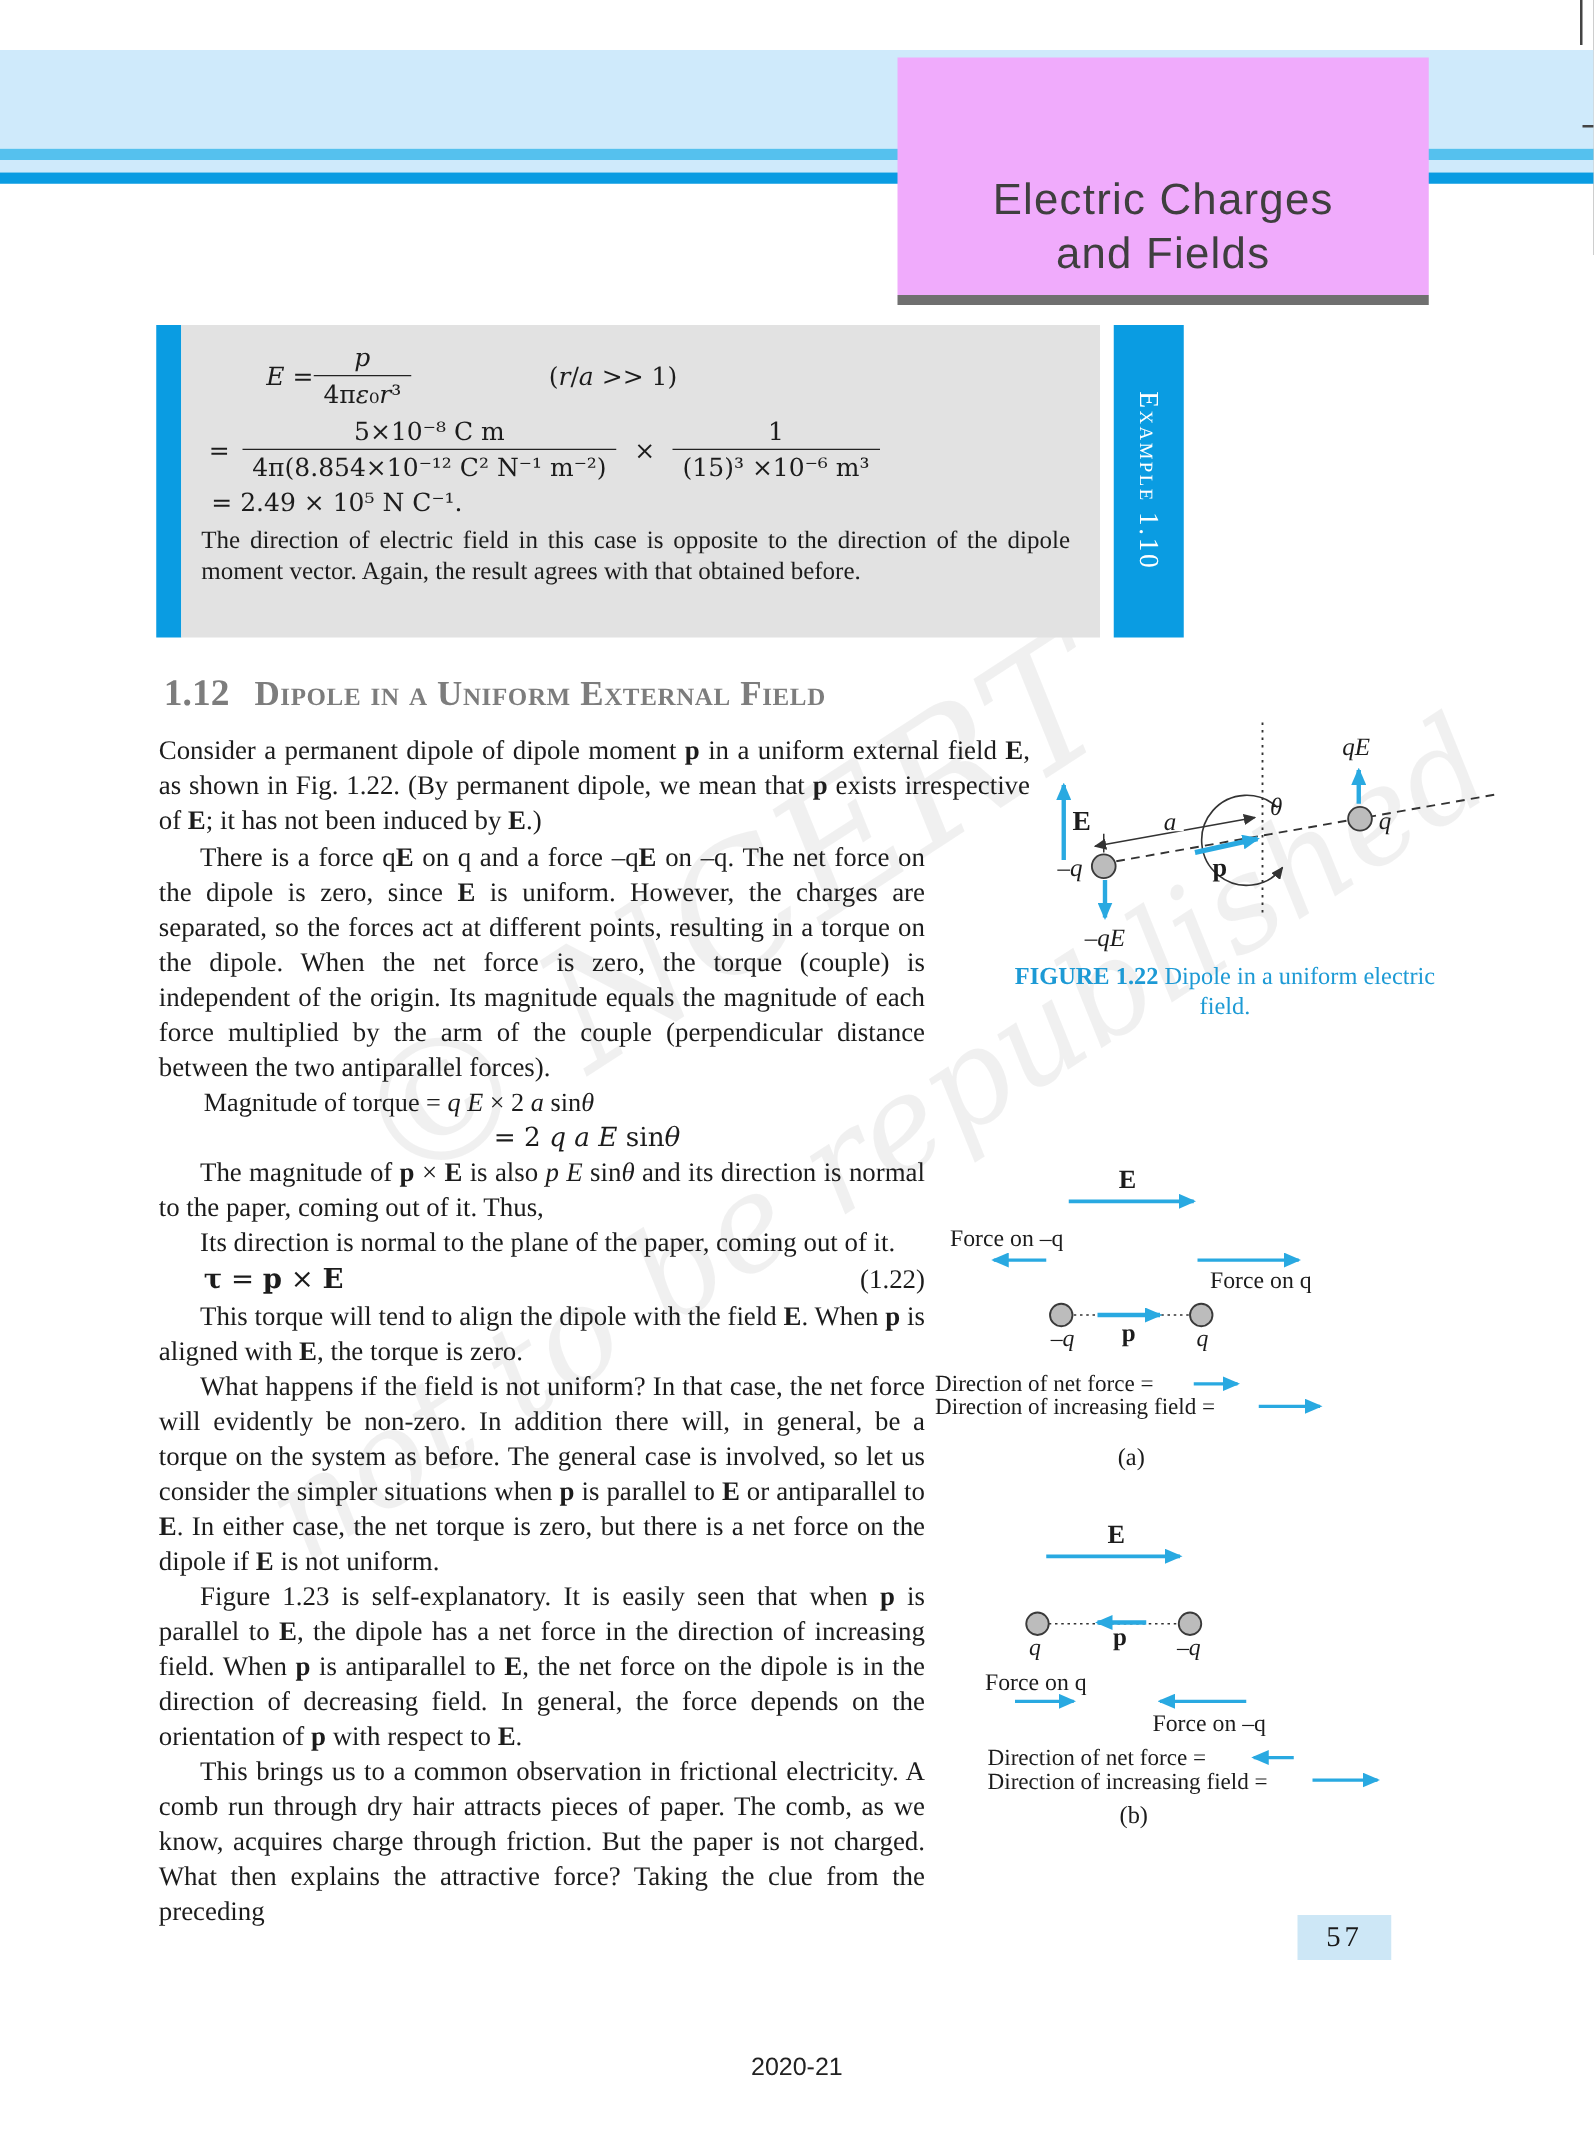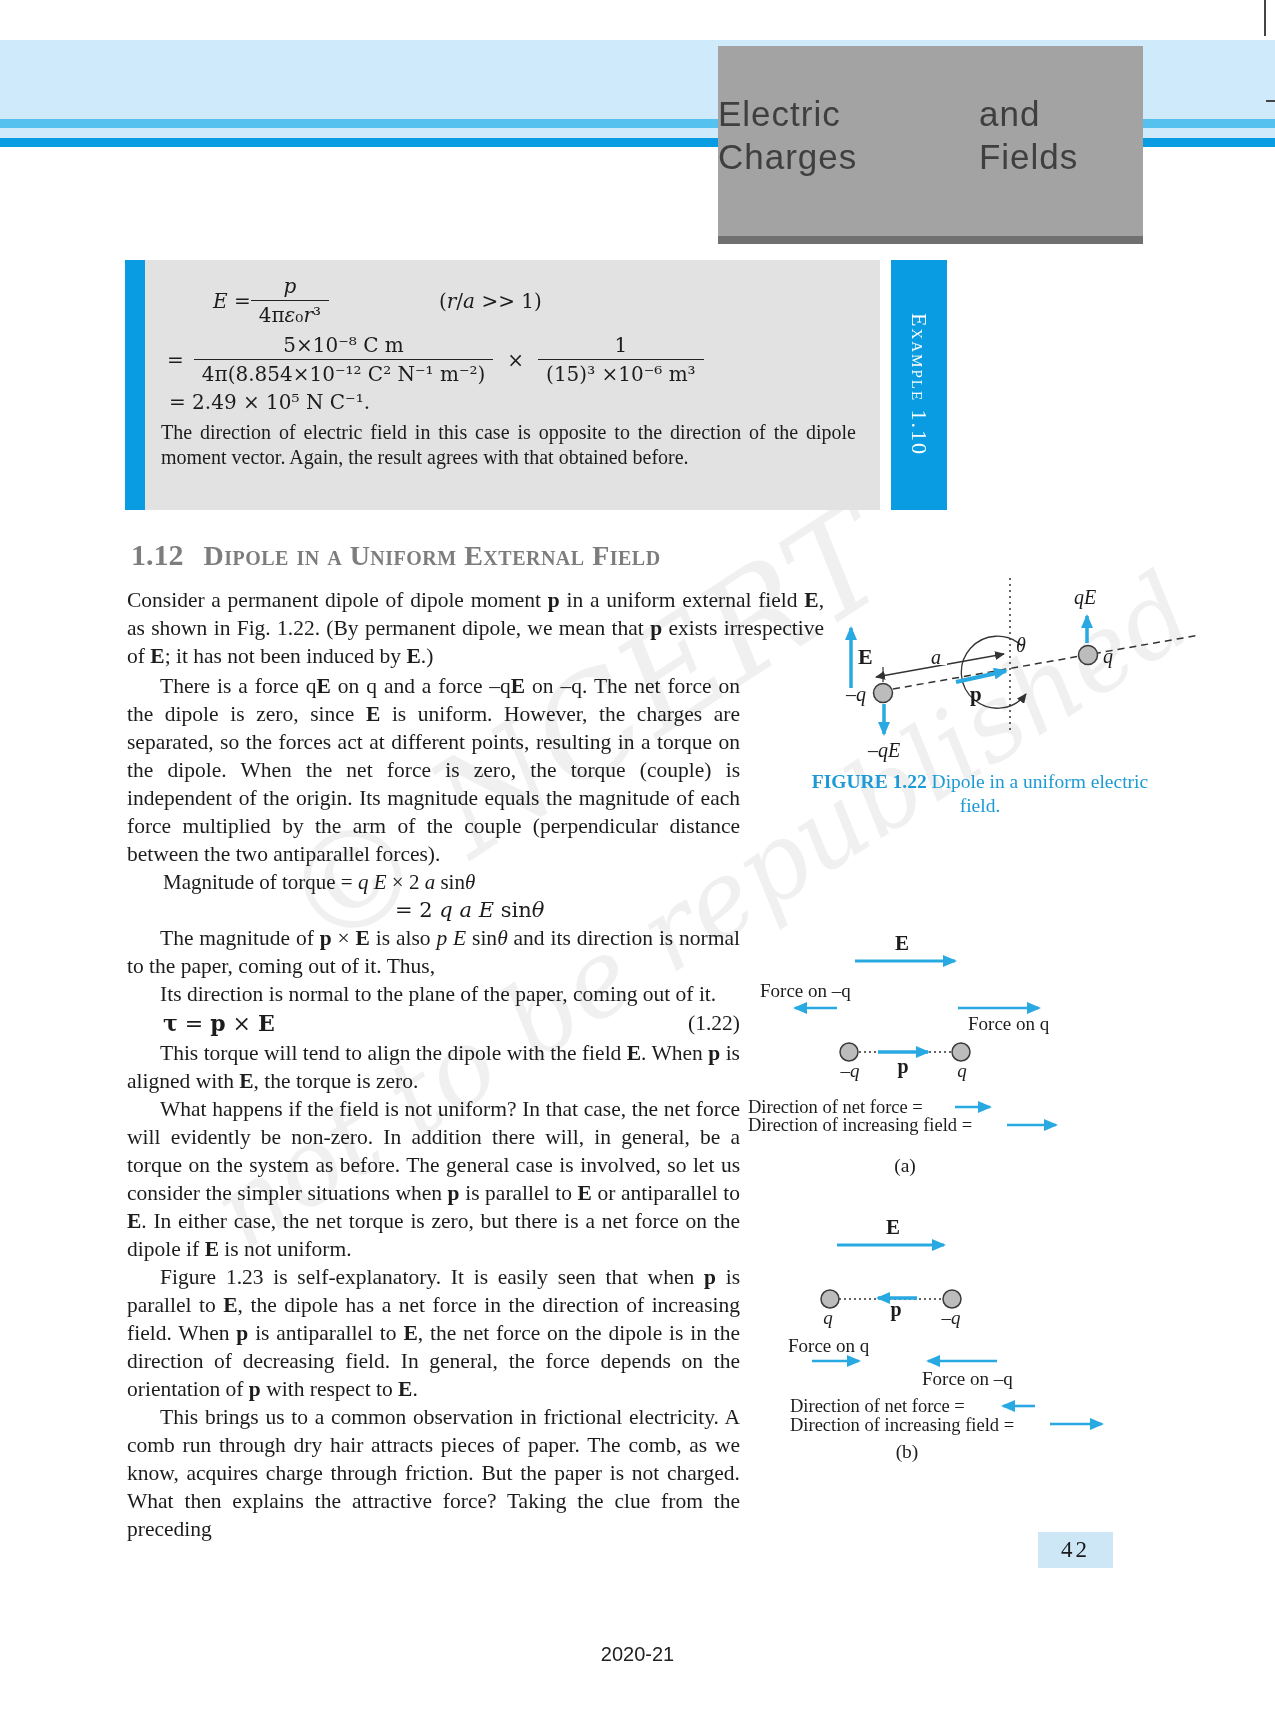--- a/index.html
+++ b/index.html
@@ -8,21 +8,21 @@
     background:#ffffff; overflow:hidden;
     font-family:"Liberation Serif", serif; color:#1c1c1c;
   }
   
   .band-light  { position:absolute; left:0; top:40px;  width:1275px; height:79px;  background:#cfeafb; }
   .stripe-med  { position:absolute; left:0; top:119px; width:1275px; height:9px;   background:#55c1ee; }
   .band-light2 { position:absolute; left:0; top:128px; width:1275px; height:10px;  background:#cfeafb; }
   .stripe-dark { position:absolute; left:0; top:138px; width:1275px; height:9px;   background:#0a9ce2; }
   .title-box {
     position:absolute; left:718px; top:46px; width:425px; height:190px;
-    background:#a3a3a3; display:flex; flex-direction:row; justify-content:flex-end;
+    background:#f0abfc; display:flex; flex-direction:column; justify-content:flex-end;
     align-items:center; padding-bottom:12px; box-sizing:border-box;
   }
   .title-box .tline {
     font-family:"Liberation Sans", sans-serif; font-weight:400;
     font-size:35px; line-height:43px; color:#3f3f3f; letter-spacing:1px;
   }
   .title-bar { position:absolute; left:718px; top:236px; width:425px; height:8px; background:#707070; }
   .crop-v { position:absolute; left:1264px; top:0; width:2px; height:36px; background:#444; }
   .crop-h { position:absolute; left:1266px; top:100px; width:9px; height:2px; background:#444; }
   
@@ -243,17 +243,17 @@
     <line x1="997" y1="1361" x2="928" y2="1361" stroke="#29a9e1" stroke-width="2.6" marker-end="url(#ab)"></line>
     <text x="922" y="1385" font-size="19">Force on –q</text>
     <text x="790" y="1412" font-size="18.5">Direction of net force =</text>
     <line x1="1035" y1="1406" x2="1003" y2="1406" stroke="#29a9e1" stroke-width="2.6" marker-end="url(#ab)"></line>
     <text x="790" y="1431" font-size="18.5">Direction of increasing field =</text>
     <line x1="1050" y1="1424" x2="1102" y2="1424" stroke="#29a9e1" stroke-width="2.6" marker-end="url(#ab)"></line>
     <text x="907" y="1458" font-size="19.5" text-anchor="middle">(b)</text>
   </svg>
 
   <div class="pagenum">
-    <span>42</span>
+    <span>57</span>
   </div>
   <div class="footer">2020-21</div>
 
 </div>
 
 </body></html>

